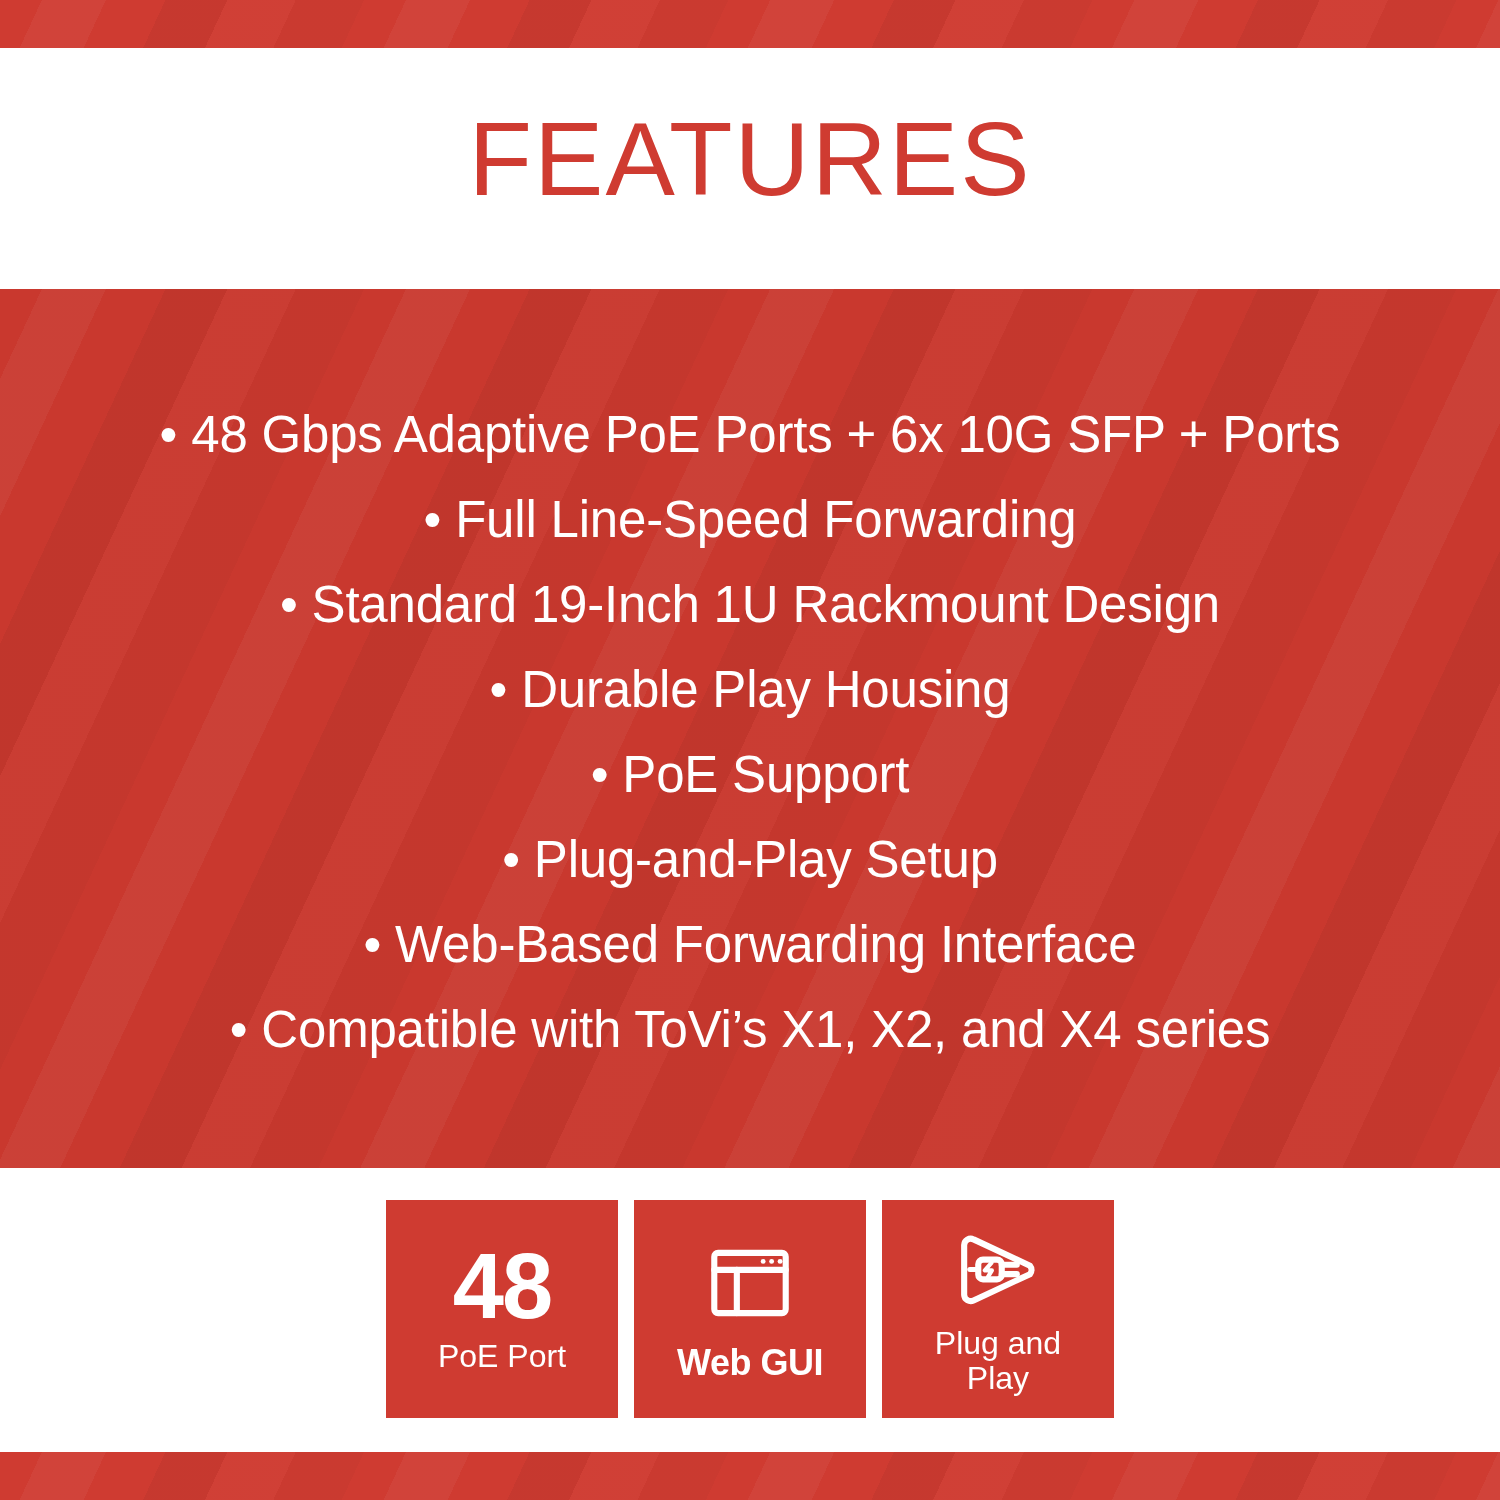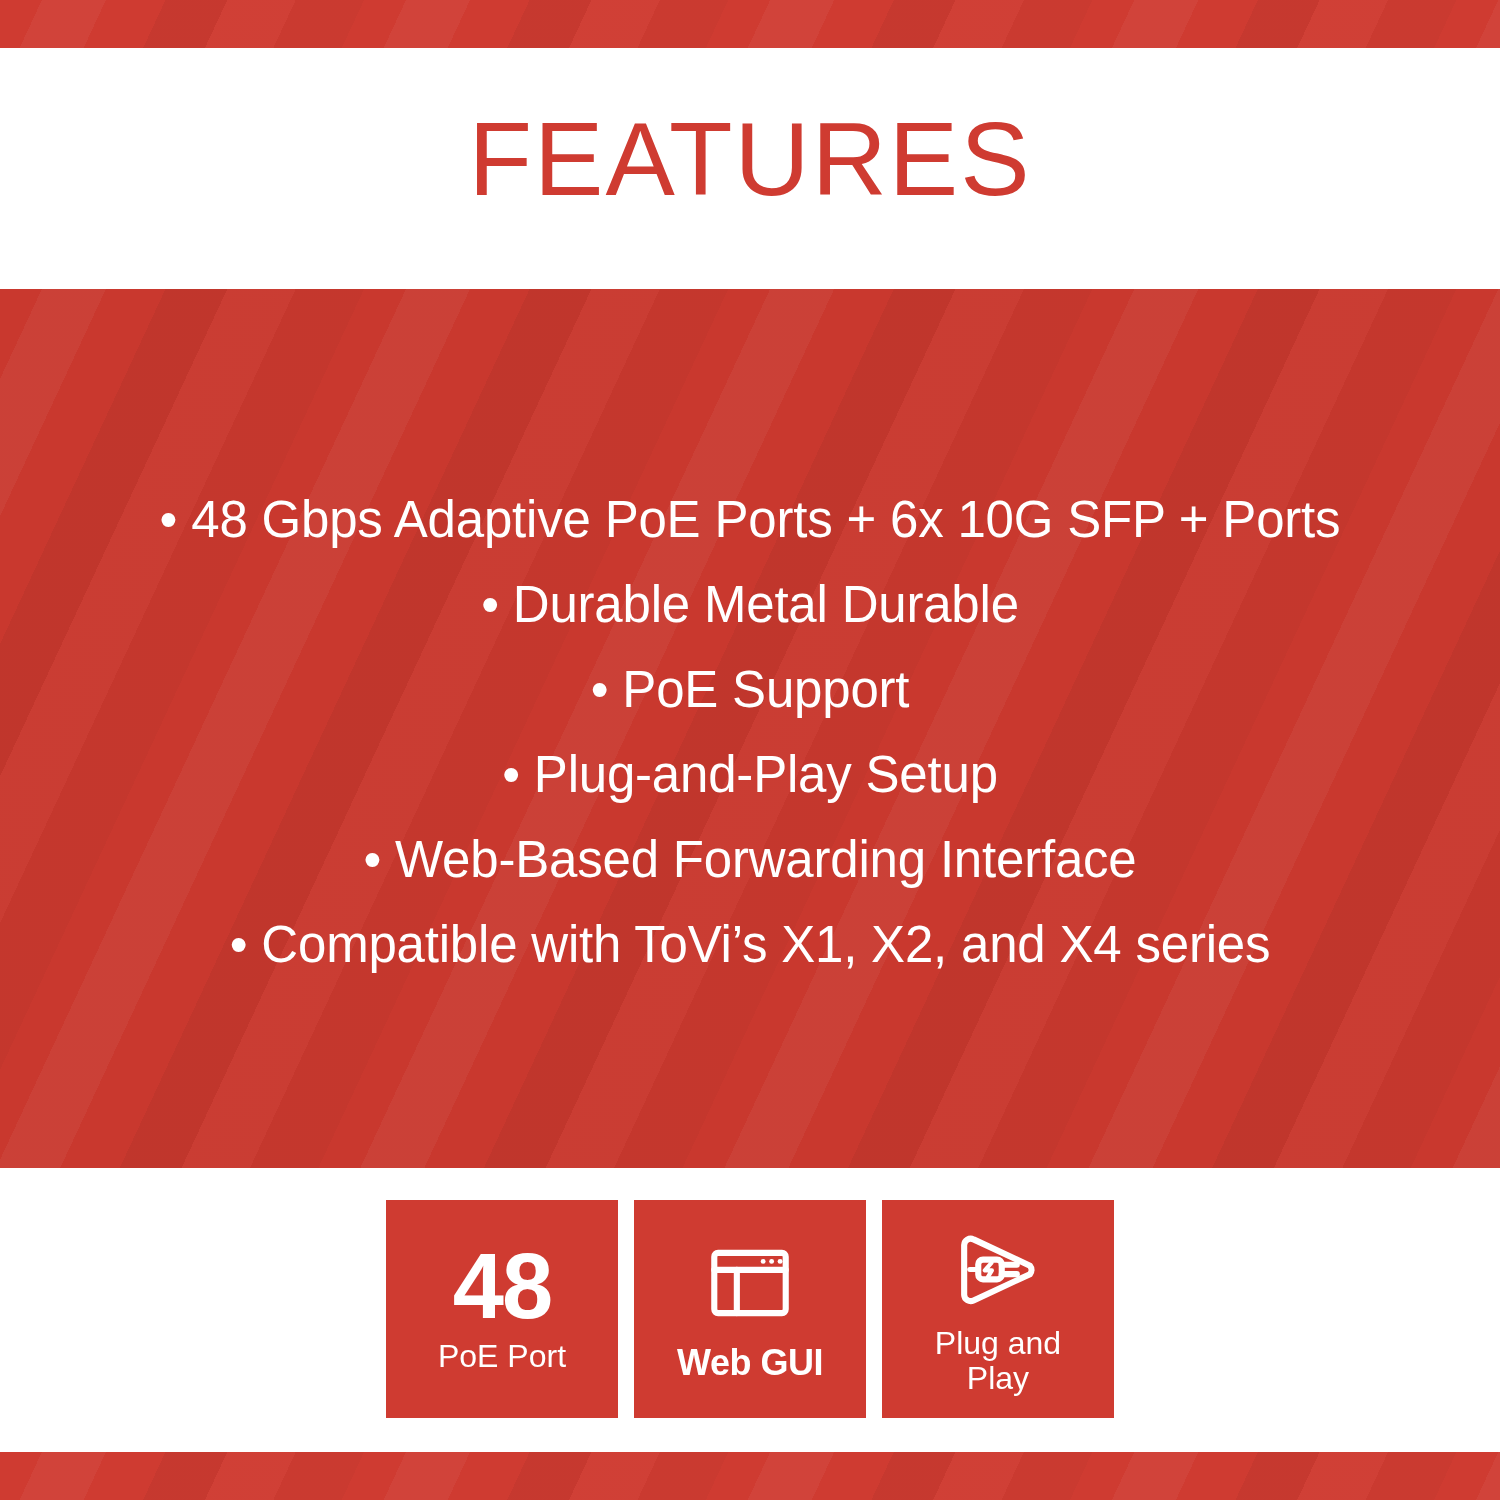--- a/index.html
+++ b/index.html
@@ -173,21 +173,23 @@
   </div>
 
   <div class="title-band">
     <div class="page-title" style="color:#CF3B31;">FEATURES</div>
   </div>
 
   <div class="feature-panel" style="background:#C9382E;">
     <div class="stripes"></div>
     <div class="feature-list">
       <div class="feature-line"><span class="bullet">•</span> <span>48 Gbps Adaptive PoE Ports + 6x 10G SFP + Ports</span></div>
-      <div class="feature-line"><span class="bullet">•</span> <span>Durable Metal Durable</span></div>
+      <div class="feature-line"><span class="bullet">•</span> <span>Full Line-Speed Forwarding</span></div>
+      <div class="feature-line"><span class="bullet">•</span> <span>Standard 19-Inch 1U Rackmount Design</span></div>
+      <div class="feature-line"><span class="bullet">•</span> <span>Durable Play Housing</span></div>
       <div class="feature-line"><span class="bullet">•</span> <span>PoE Support</span></div>
       <div class="feature-line"><span class="bullet">•</span> <span>Plug-and-Play Setup</span></div>
       <div class="feature-line"><span class="bullet">•</span> <span>Web-Based Forwarding Interface</span></div>
       <div class="feature-line"><span class="bullet">•</span> <span>Compatible with ToVi’s X1, X2, and X4 series</span></div>
     </div>
   </div>
 
   <div class="badges">
 
     <div class="badge" style="background:#CF3B31;">

